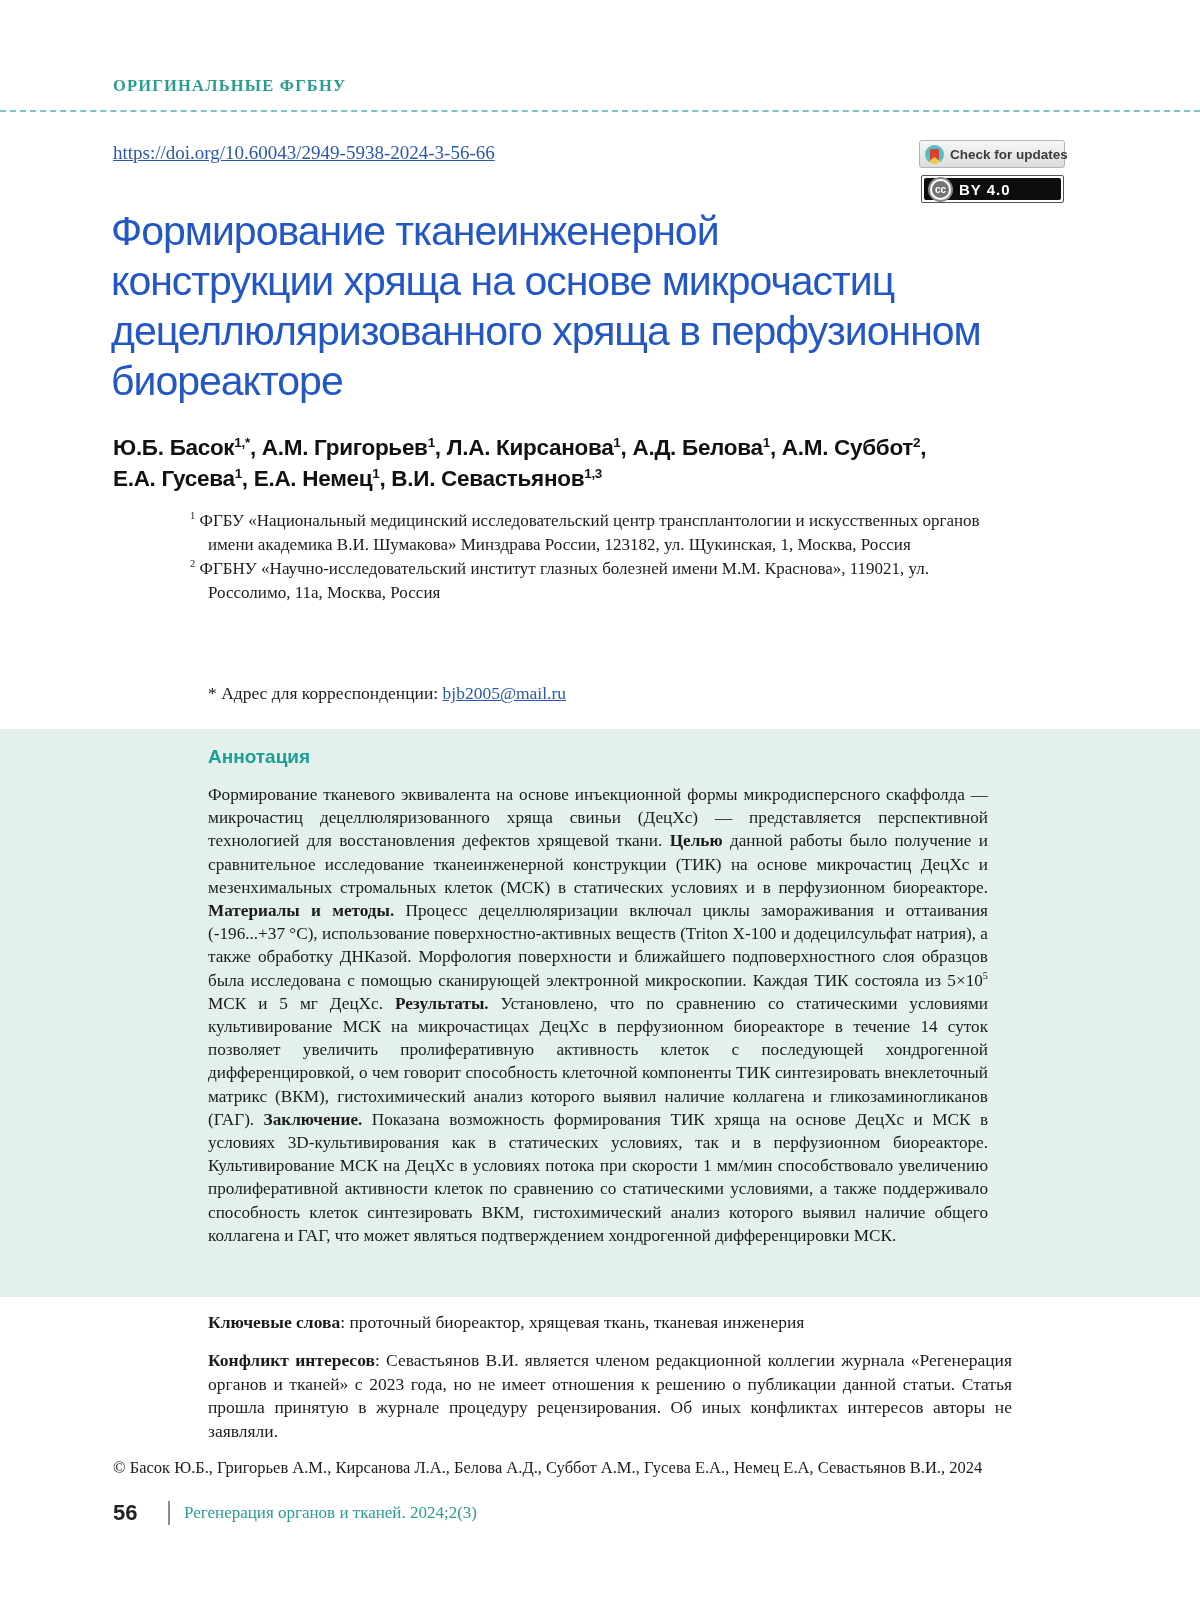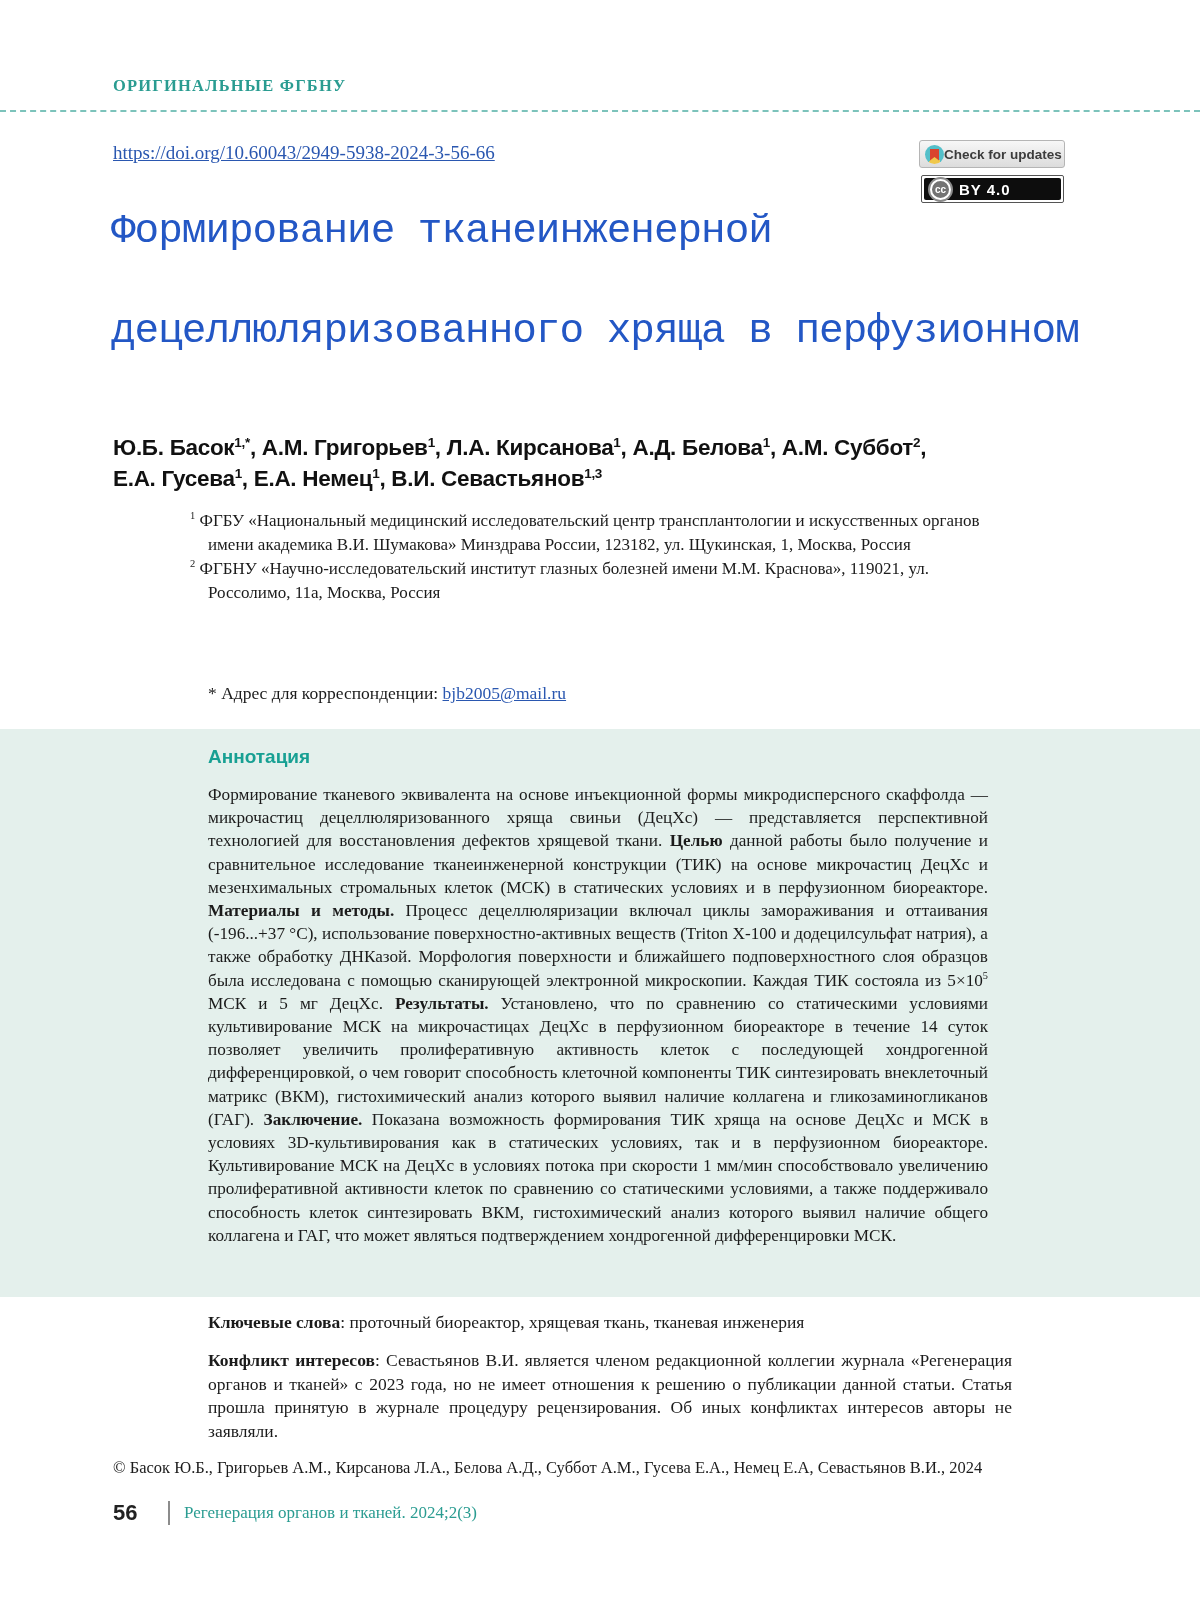--- a/index.html
+++ b/index.html
@@ -25,21 +25,21 @@
   .doi a{
     position:absolute;left:113px;top:142px;
     font-size:19px;color:#2A57B0;text-decoration:underline;
     font-family:"Liberation Serif", serif;
   }
   
   .crossmark{
     position:absolute;left:919px;top:140px;width:146px;height:28px;
     background:linear-gradient(#f7f7f7,#dcdcdc);
     border:1px solid #b5b5b5;border-radius:3px;
-    display:flex;align-items:center;padding:0 8px 0 5px;
+    display:flex;align-items:center;gap:6px;padding:0 8px 0 5px;
     box-sizing:border-box;cursor:pointer;
   }
   .cm-circle{
     width:19px;height:19px;border-radius:50%;
     background:conic-gradient(from 140deg,#f0c84b 0 22%,#53bfc9 22% 100%);
     position:relative;flex:0 0 auto;
   }
   .cm-book{
     position:absolute;left:5px;top:4px;width:9px;height:12px;
     background:#d9432e;
@@ -65,21 +65,21 @@
     display:flex;align-items:center;justify-content:center;
     box-shadow:0 0 0 2px #8a8a8a;
   }
   .cc-label{
     color:#ffffff;font-family:"Liberation Sans", sans-serif;
     font-weight:bold;font-size:15px;letter-spacing:1px;
   }
   
   .article-title{
     position:absolute;left:111px;top:206px;width:1000px;
-    font-family:Liberation Mono, monospace;
+    font-family:Liberation Sans, sans-serif;
     font-weight:400;font-size:41px;line-height:50px;letter-spacing:-1px;
     color:#2357C5;
   }
   .authors{
     position:absolute;left:113px;top:432px;width:1000px;
     font-family:"Liberation Sans", sans-serif;
     font-weight:bold;font-size:22.5px;line-height:31px;letter-spacing:-0.3px;
     color:#111;
   }
   .authors sup{font-size:60%;line-height:0;}
@@ -163,21 +163,21 @@
     <span class="cm-label">Check for updates</span>
   </div>
 
   <div class="ccbadge">
     <span class="cc-inner">
       <span class="cc-circle">cc</span>
       <span class="cc-label">BY 4.0</span>
     </span>
   </div>
 
-  <h1 class="article-title" style="margin:0;"><span>Формирование тканеинженерной</span><br><br><span>децеллюляризованного хряща в перфузионном</span><br></h1>
+  <h1 class="article-title" style="margin:0;"><span>Формирование тканеинженерной</span><br><span>конструкции хряща на основе микрочастиц</span><br><span>децеллюляризованного хряща в перфузионном</span><br><span>биореакторе</span></h1>
 
   <div class="authors"><span>Ю.Б. Басок</span><sup>1,*</sup><span>, А.М. Григорьев</span><sup>1</sup><span>, Л.А. Кирсанова</span><sup>1</sup><span>, А.Д. Белова</span><sup>1</sup><span>, А.М. Суббот</span><sup>2</sup><span>,</span><br><span>Е.А. Гусева</span><sup>1</sup><span>, Е.А. Немец</span><sup>1</sup><span>, В.И. Севастьянов</span><sup>1,3</sup></div>
 
   <div class="affiliations">
     <div class="affil"><sup>1</sup> <span>ФГБУ «Национальный медицинский исследовательский центр трансплантологии и искусственных органов имени академика В.И. Шумакова» Минздрава России, 123182, ул. Щукинская, 1, Москва, Россия</span></div>
     <div class="affil"><sup>2</sup> <span>ФГБНУ «Научно-исследовательский институт глазных болезней имени М.М. Краснова», 119021, ул. Россолимо, 11а, Москва, Россия</span></div>
   </div>
 
   <div class="correspondence">
     <span>* Адрес для корреспонденции: </span><a href="#">bjb2005@mail.ru</a>

